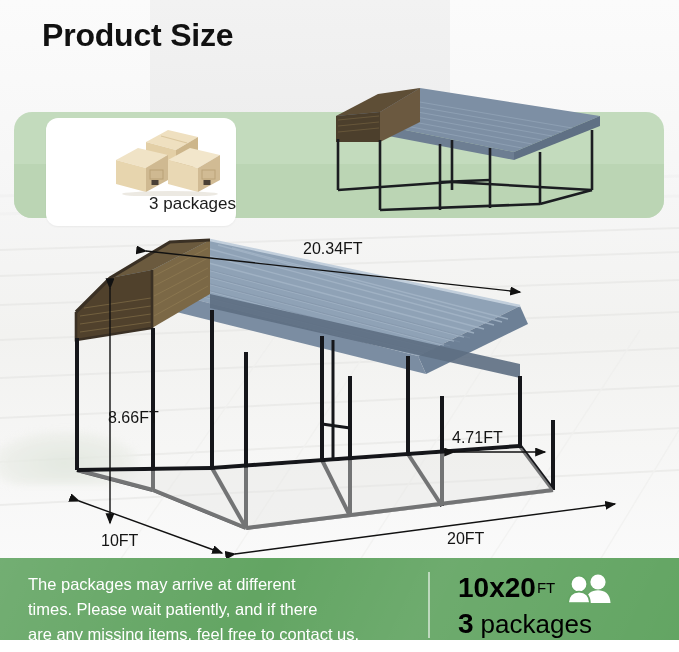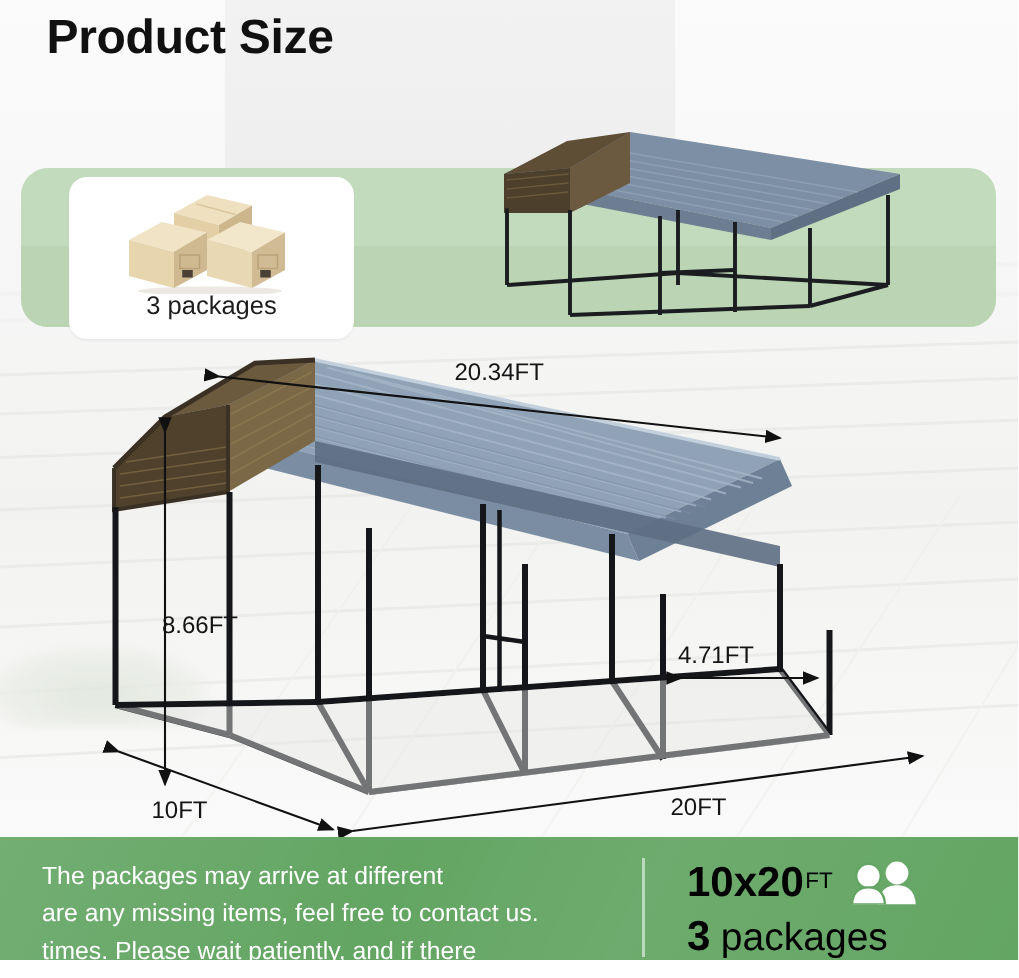--- a/index.html
+++ b/index.html
@@ -24,41 +24,41 @@
   }
   .bg-hedge{
     position:absolute;left:-10px;top:430px;width:150px;height:55px;
     background:radial-gradient(ellipse at 50% 60%,#dfe6dc 0%,#eceee9 60%,rgba(255,255,255,0) 75%);
     filter:blur(3px);opacity:.8;
   }
 
   
   .hdr{position:absolute;left:28px;top:2px;width:640px;}
   .hdr h1{
-    margin:3px;font-size:32px;font-weight:bold;color:#111;
+    margin:14px;font-size:32px;font-weight:bold;color:#111;
     letter-spacing:-.2px;line-height:38px;
   }
   .hdr p{
     margin:2px 0 0 2px;font-size:19px;color:#1b1b1b;font-weight:normal;
     line-height:24px;
   }
 
   
   .green-panel{
     position:absolute;left:14px;top:112px;width:650px;height:106px;
     background:#c3dbbd;border-radius:18px;
   }
   .green-panel .gp-shade{
     position:absolute;left:0;top:52px;width:100%;height:54px;
     background:#b8d3b2;border-radius:0 0 18px 18px;opacity:.75;
   }
   .pkg-card{
     position:absolute;left:32px;top:6px;width:190px;height:108px;
     background:#fff;border-radius:12px;
-    display:flex;flex-direction:column;align-items:center;justify-content:flex-start;
+    display:flex;flex-direction:column;align-items:flex-end;justify-content:flex-start;
     box-shadow:0 1px 2px rgba(0,0,0,.05);
   }
   .pkg-card .boxes{width:130px;height:72px;margin-top:6px;}
   .pkg-card .cap{font-size:17px;color:#1c1c1c;margin-top:-2px;}
 
   
   .carport-top{position:absolute;left:300px;top:82px;width:330px;height:140px;}
 
   
   .carport-main{position:absolute;left:50px;top:228px;width:600px;height:330px;}
@@ -317,22 +317,22 @@
   <div class="dim dim-866">8.66FT</div>
   <div class="dim dim-471">4.71FT</div>
   <div class="dim dim-10">10FT</div>
   <div class="dim dim-20">20FT</div>
 
   <div class="footer">
     <div class="sheen"></div>
 
     <div class="footer-note">
       <span class="ln">The packages may arrive at different</span>
+      <span class="ln">times. Please wait patiently, and if there</span>
       <span class="ln">are any missing items, feel free to contact us.</span>
-      <span class="ln">times. Please wait patiently, and if there</span>
     </div>
 
     <div class="vdiv"></div>
 
     <div class="footer-spec">
       <div class="spec-row">
         <span class="spec-big">10x20</span>
         <span class="spec-sm">FT</span>
         <svg class="people" viewBox="0 0 46 30">
           <circle cx="31" cy="9" r="7.6" fill="#fff"></circle>

